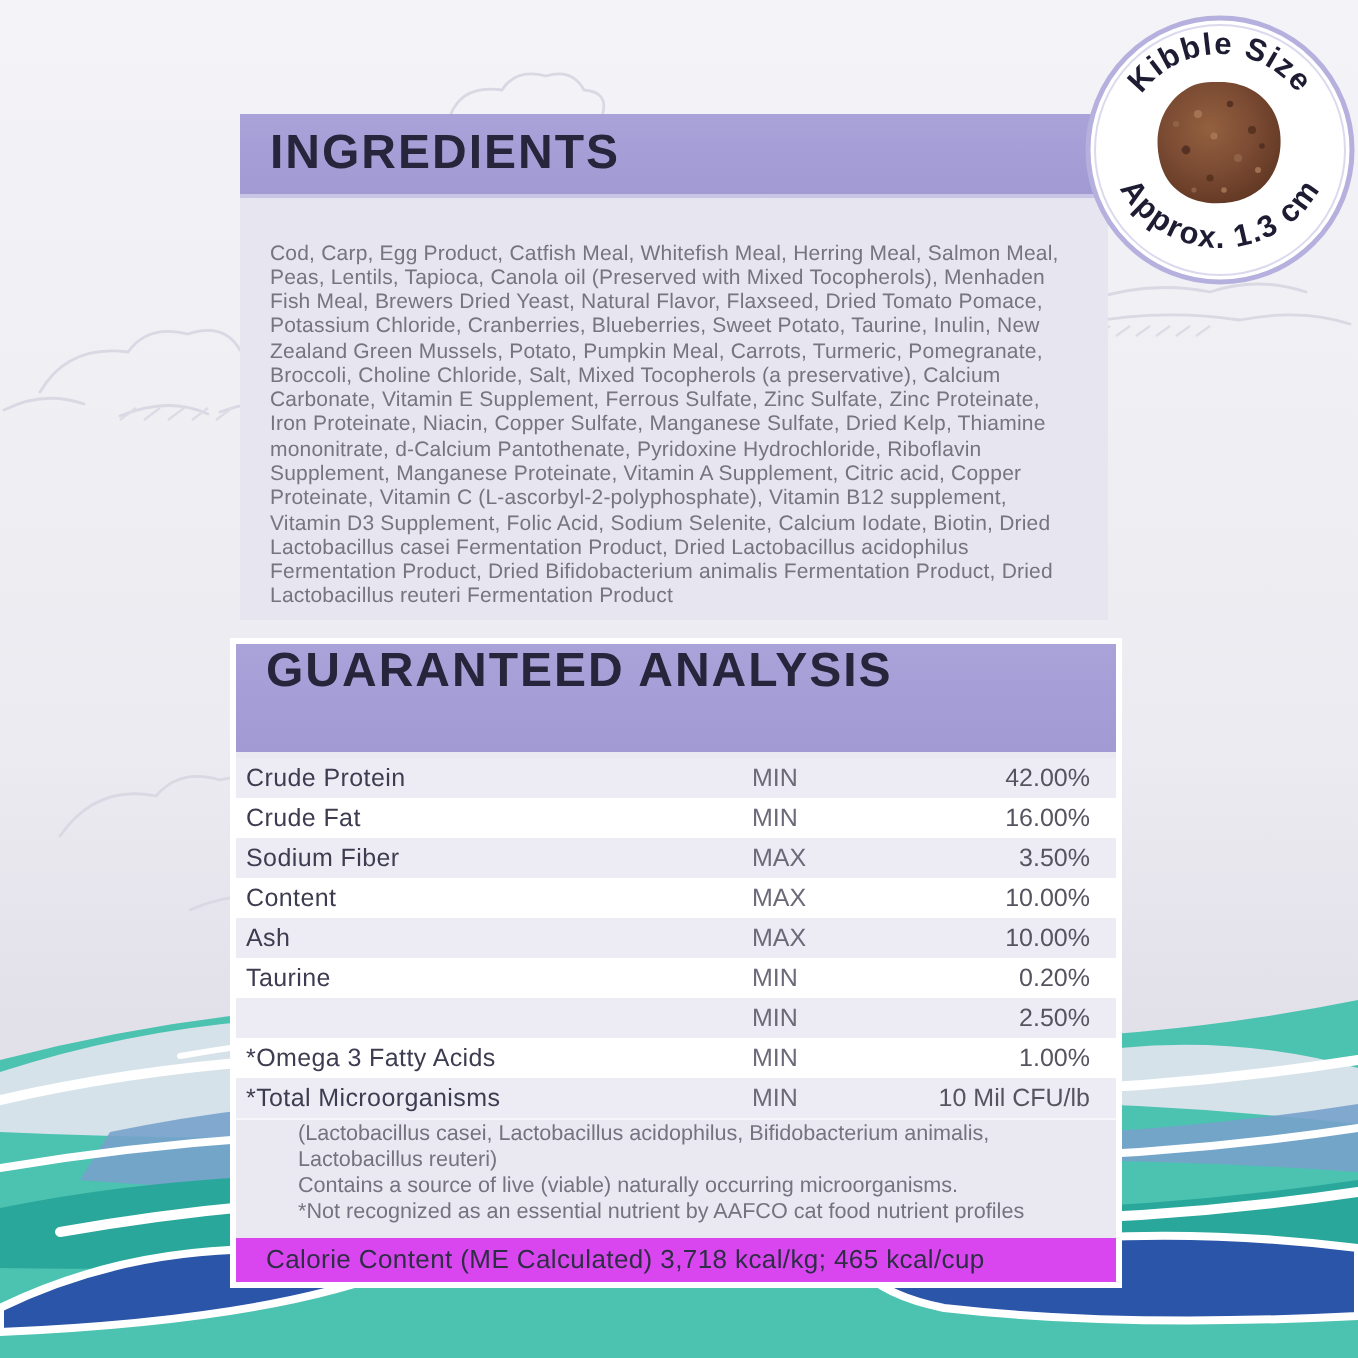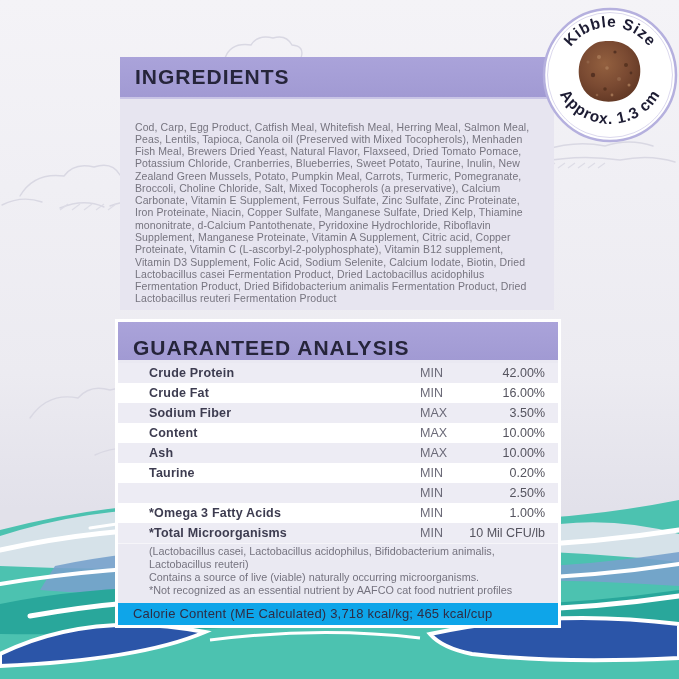--- a/index.html
+++ b/index.html
@@ -13,37 +13,37 @@
   .sky-art{position:absolute;left:0;top:0;z-index:1;}
   .waves{position:absolute;left:0;bottom:0;z-index:1;}
   
   .badge{position:absolute;left:541px;top:5px;width:138px;height:140px;z-index:4;}
   
   .ing-panel{position:absolute;left:120px;top:57px;width:434px;height:253px;z-index:3;
     background:#e7e5f0;}
   .ing-header{height:40px;background:linear-gradient(180deg,#aaa3da,#a19ad3);
     display:flex;align-items:center;padding-left:15px;
     border-bottom:2px solid #c9c5e6;}
-  .panel-title{font-size:21px;font-weight:700;letter-spacing:1px;color:#26253b;}
+  .panel-title{font-size:24px;font-weight:700;letter-spacing:1px;color:#26253b;}
   .ing-body{padding:11px 15px 0 15px;font-size:10.5px;line-height:1.17;color:#76747f;
     letter-spacing:.1px;}
   
   .ga-panel{position:absolute;left:115px;top:319px;width:440px;z-index:3;
     background:#eae9f2;border:3px solid #ffffff;}
-  .ga-header{height:38px;background:linear-gradient(180deg,#aaa3da,#a19ad3);
-    display:flex;align-items:flex-end;padding-left:15px;margin-bottom:3px;}
+  .ga-header{height:54px;background:linear-gradient(180deg,#aaa3da,#a19ad3);
+    display:flex;align-items:flex-start;padding-left:15px;margin-bottom:3px;}
   .ga-row{position:relative;height:20px;line-height:20px;font-size:12.5px;
     color:#3d3c50;background:#edecf4;box-shadow:0 1px 0 rgba(255,255,255,.55);}
   .ga-row.purple{background:#ffffff;}
-  .ga-label{position:absolute;left:31px;font-weight:700;letter-spacing:.2px;}
-  .ga-basis{position:absolute;left:258px;color:#6b6a78;margin-left:44px;}
+  .ga-label{position:absolute;left:5px;font-weight:400;letter-spacing:.2px;}
+  .ga-basis{position:absolute;left:258px;color:#6b6a78;}
   .ga-value{position:absolute;right:13px;color:#55545f;}
   .ga-notes{padding:2px 15px 6px 31px;font-size:10.8px;line-height:1.2;color:#75737f;}
   .ga-notes p{margin:0;}
-  .ga-cal{height:22px;line-height:22px;background:#0ea5e9;color:#2e2d45;
+  .ga-cal{height:22px;line-height:22px;background:#d946ef;color:#2e2d45;
     font-size:13px;padding-left:15px;letter-spacing:.2px;}
 </style>
 </head>
 <body>
 
 <div class="stage">
 
   <svg class="sky-art" width="679" height="470" viewBox="0 0 679 470">
     <g fill="none" stroke="#d9d8e3" stroke-width="1.4" stroke-linecap="round">
       <path d="M225,58 q6,-16 26,-13 q7,-11 22,-7 q13,-4 19,7 q13,1 9,13 q8,8 -3,12"></path>

